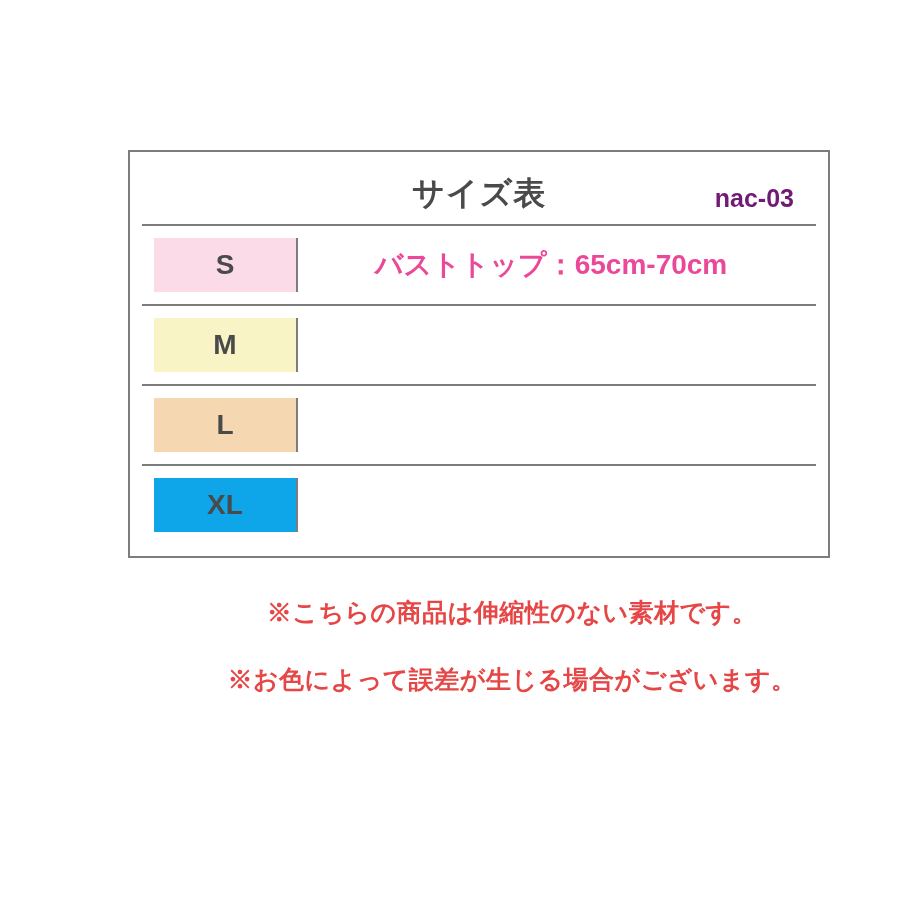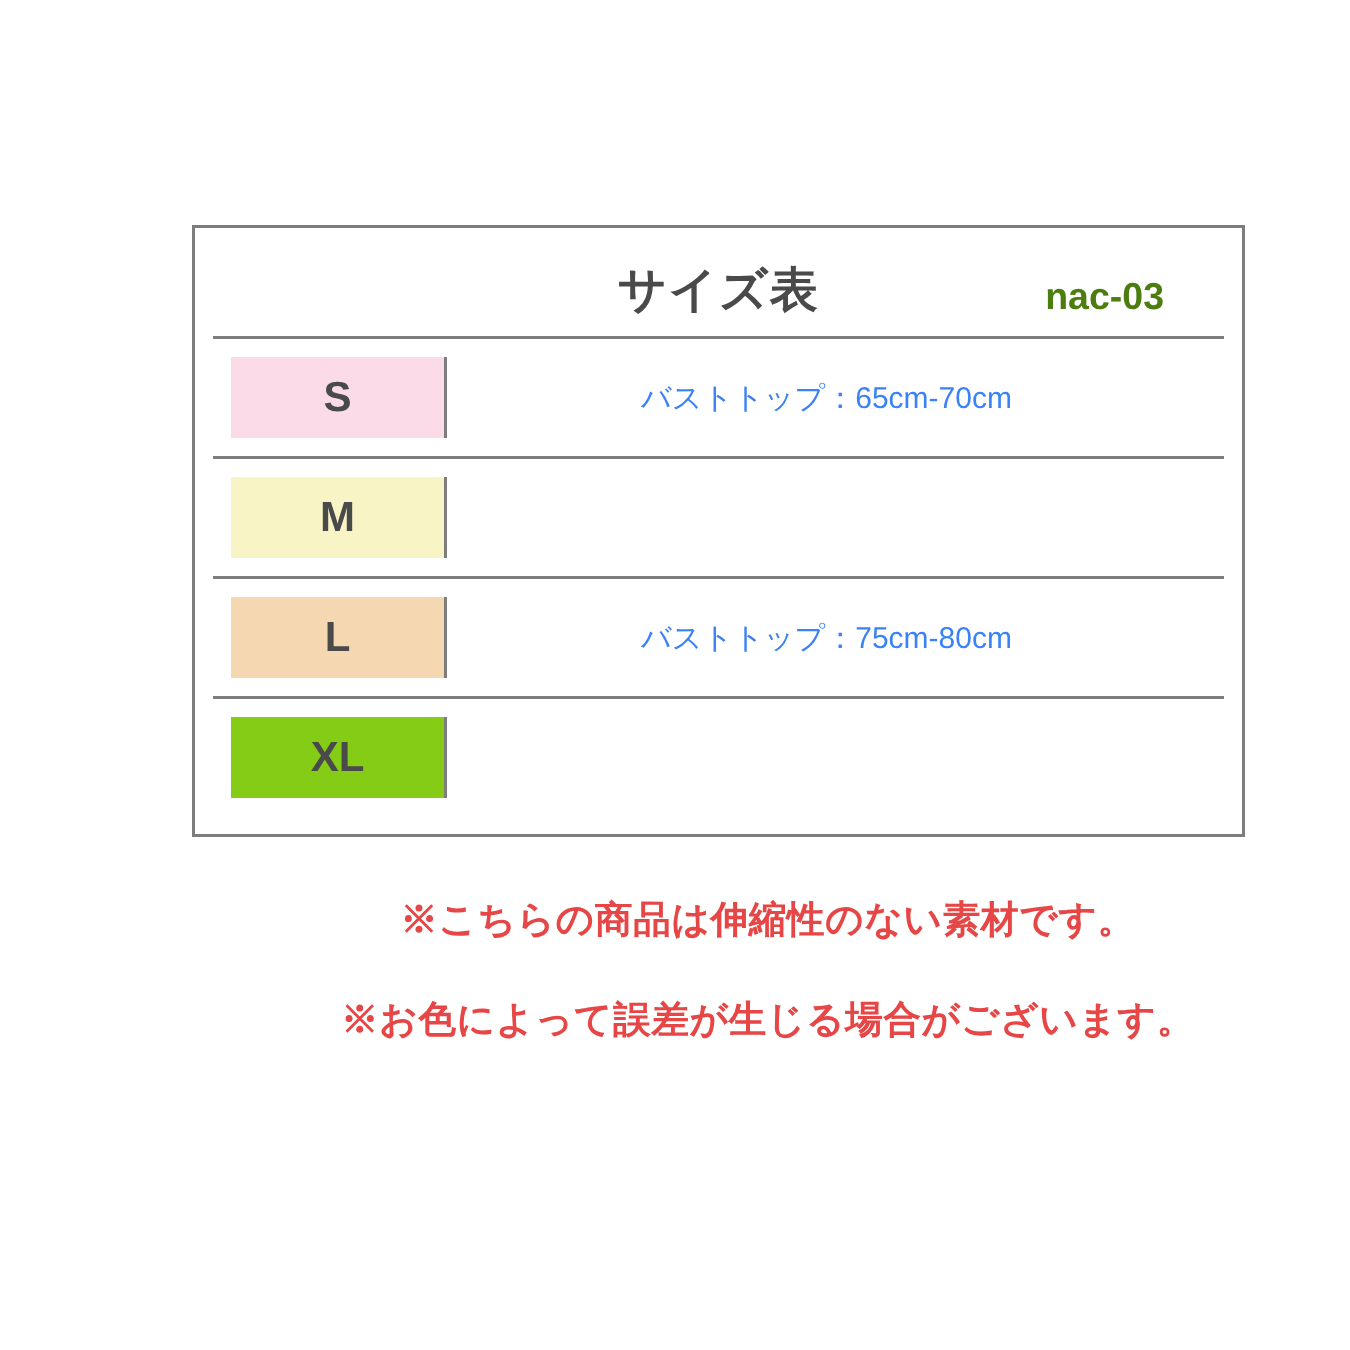--- a/index.html
+++ b/index.html
@@ -31,26 +31,26 @@
     justify-content: center;
   }
   .table-title {
     font-size: 32px;
     font-weight: bold;
     color: #4a4a4a;
     letter-spacing: 1px;
   }
   .table-code {
     position: absolute;
-    right: 28px;
+    right: 10px;
     top: 50%;
     transform: translateY(-42%);
     font-size: 25px;
     font-weight: bold;
-    color: #4d7c0f;
+    color: #701a75;
   }
   .t-row {
     display: flex;
     height: 80px;
     border-top: 2px solid #7d7d7d;
   }
   .size-cell {
     width: 144px;
     flex: 0 0 144px;
     border-right: 2px solid #7d7d7d;
@@ -59,23 +59,23 @@
     justify-content: center;
     font-size: 28px;
     font-weight: bold;
     color: #4a4a4a;
   }
   .measure-cell {
     flex: 1;
     display: flex;
     align-items: center;
     justify-content: center;
-    font-size: 20px;
-    font-weight: normal;
-    color: #3b82f6;
+    font-size: 28px;
+    font-weight: bold;
+    color: #ec4899;
     background: #ffffff;
   }
   
   .note-line {
     position: absolute;
     left: 0;
     width: 900px;
     text-align: center;
     font-size: 25px;
     font-weight: bold;
@@ -102,25 +102,24 @@
       <div class="size-cell" style="background: rgb(250, 219, 231);">S</div>
       <div class="measure-cell">バストトップ：65cm-70cm</div>
     </div>
 
     <div class="t-row">
       <div class="size-cell" style="background: rgb(248, 244, 198);">M</div>
     </div>
 
     <div class="t-row">
       <div class="size-cell" style="background: rgb(245, 216, 178);">L</div>
-      <div class="measure-cell">バストトップ：75cm-80cm</div>
     </div>
 
     <div class="t-row">
-      <div class="size-cell" style="background: #84cc16;">XL</div>
+      <div class="size-cell" style="background: #0ea5e9;">XL</div>
     </div>
 
   </div>
 
   <div class="note-line note-1">※こちらの商品は伸縮性のない素材です。</div>
   <div class="note-line note-2">※お色によって誤差が生じる場合がございます。</div>
 
 </div>
 
 </body></html>

